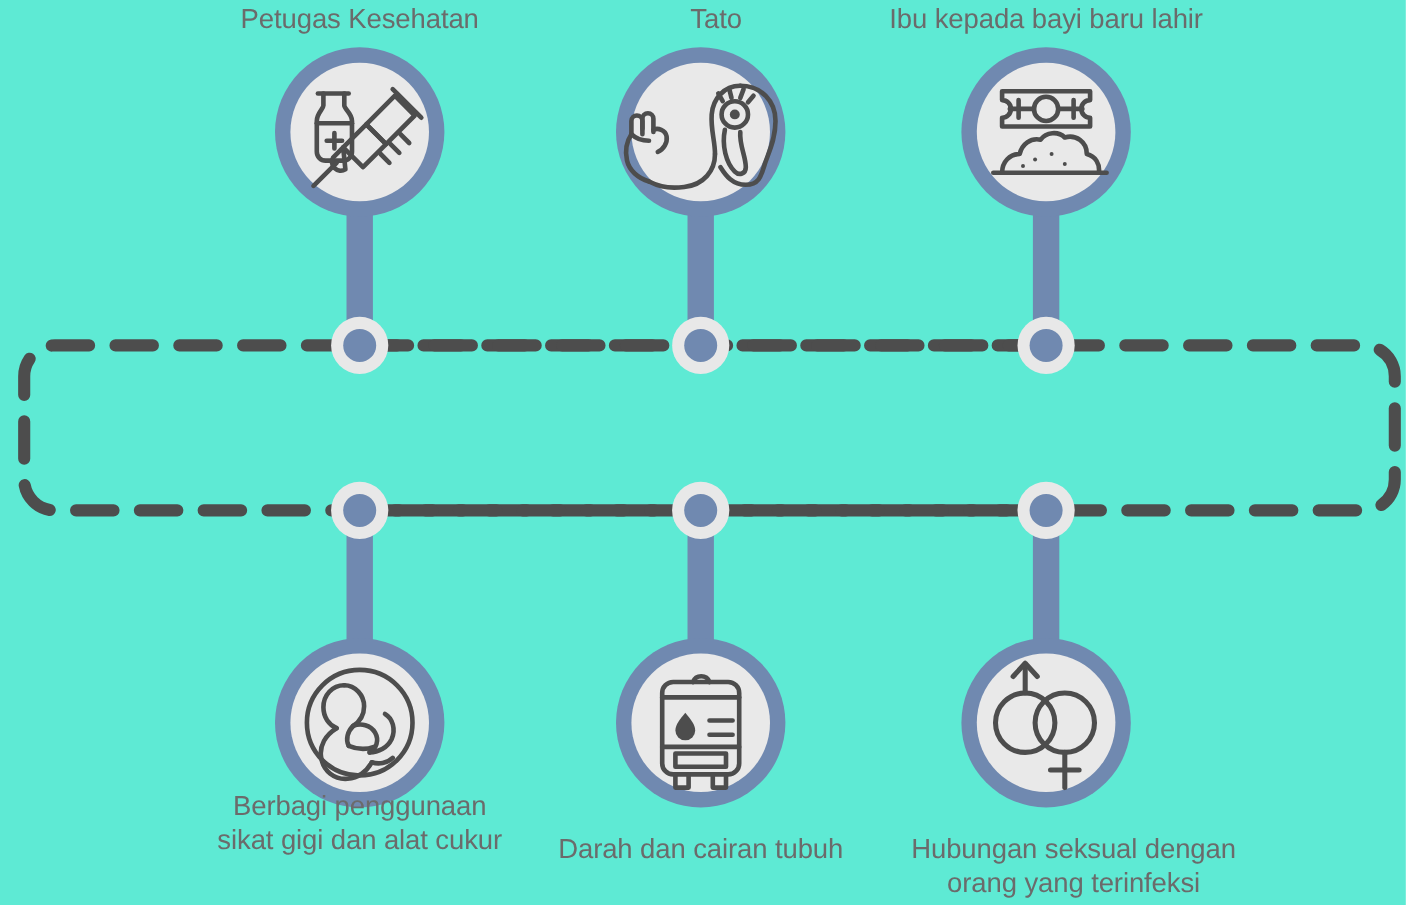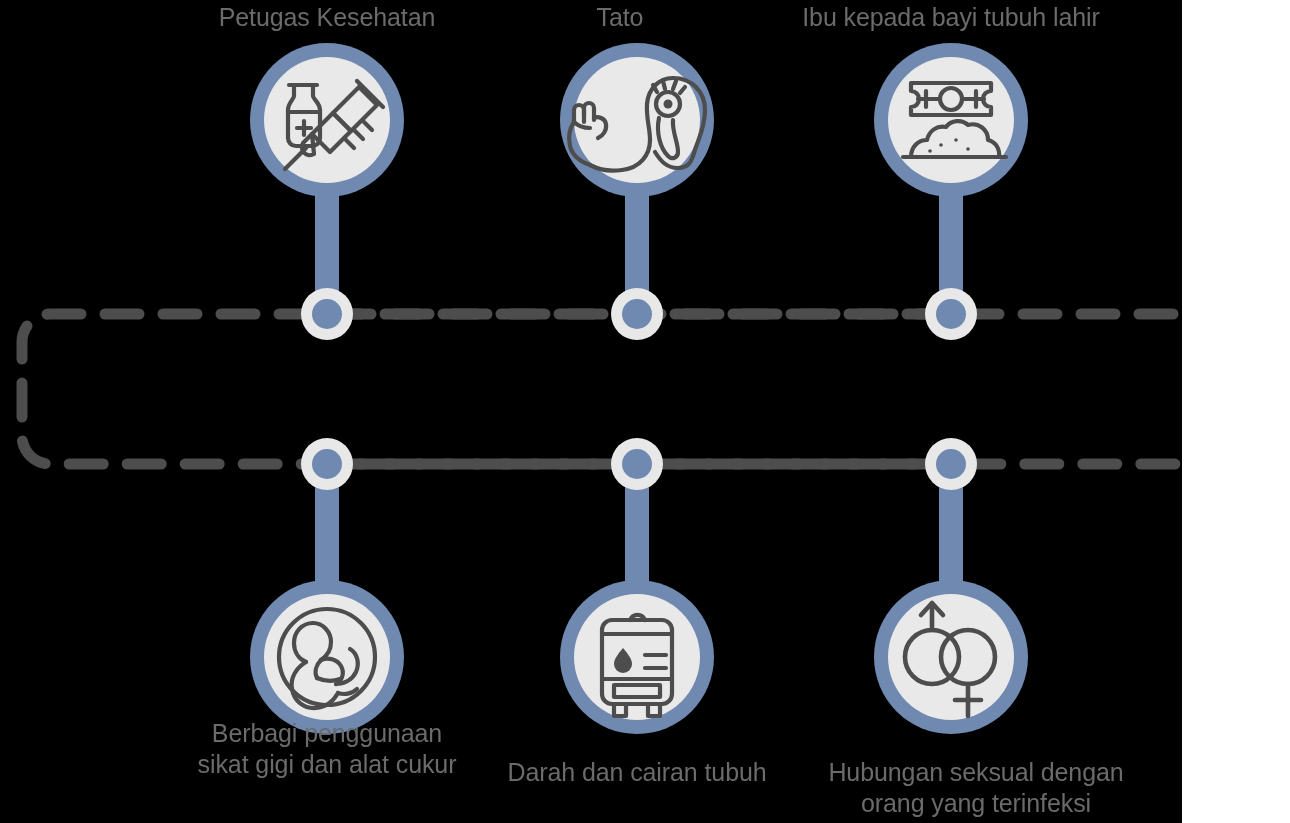--- a/index.html
+++ b/index.html
@@ -5,23 +5,23 @@
   html, body {
     margin: 0;
     padding: 0;
     background: #ffffff;
   }
   body {
     font-family: "Liberation Sans", sans-serif;
   }
   #stage {
     position: relative;
-    width: 1182px;
+    width: 1278px;
     height: 823px;
-    background: #000000;
+    background: #5eead4;
     overflow: hidden;
   }
   #diagram-svg {
     position: absolute;
     left: 0;
     top: 0;
     width: 1290px;
     height: 823px;
   }
   .node-label {
@@ -210,23 +210,23 @@
       <circle cx="637" cy="464" r="15" fill="#7089b0"></circle>
     </g>
     <g>
       <circle cx="951" cy="464" r="26" fill="#e8e8e8"></circle>
       <circle cx="951" cy="464" r="15" fill="#7089b0"></circle>
     </g>
   </svg>
 
   <div class="node-label label-top" style="left:327px; top:2px; width:360px;">Petugas Kesehatan</div>
 
-  <div class="node-label label-top" style="left:620px; top:2px; width:260px;">Tato</div>
-
-  <div class="node-label label-top" style="left:951px; top:2px; width:400px;">Ibu kepada bayi tubuh lahir</div>
+  <div class="node-label label-top" style="left:651px; top:2px; width:260px;">Tato</div>
+
+  <div class="node-label label-top" style="left:951px; top:2px; width:400px;">Ibu kepada bayi baru lahir</div>
 
   <div class="node-label label-bottom" style="left:327px; top:718px; width:360px;">Berbagi penggunaan
 sikat gigi dan alat cukur</div>
 
   <div class="node-label label-bottom" style="left:637px; top:757px; width:320px;">Darah dan cairan tubuh</div>
 
   <div class="node-label label-bottom" style="left:976px; top:757px; width:400px;">Hubungan seksual dengan
 orang yang terinfeksi</div>
 
 </div>

